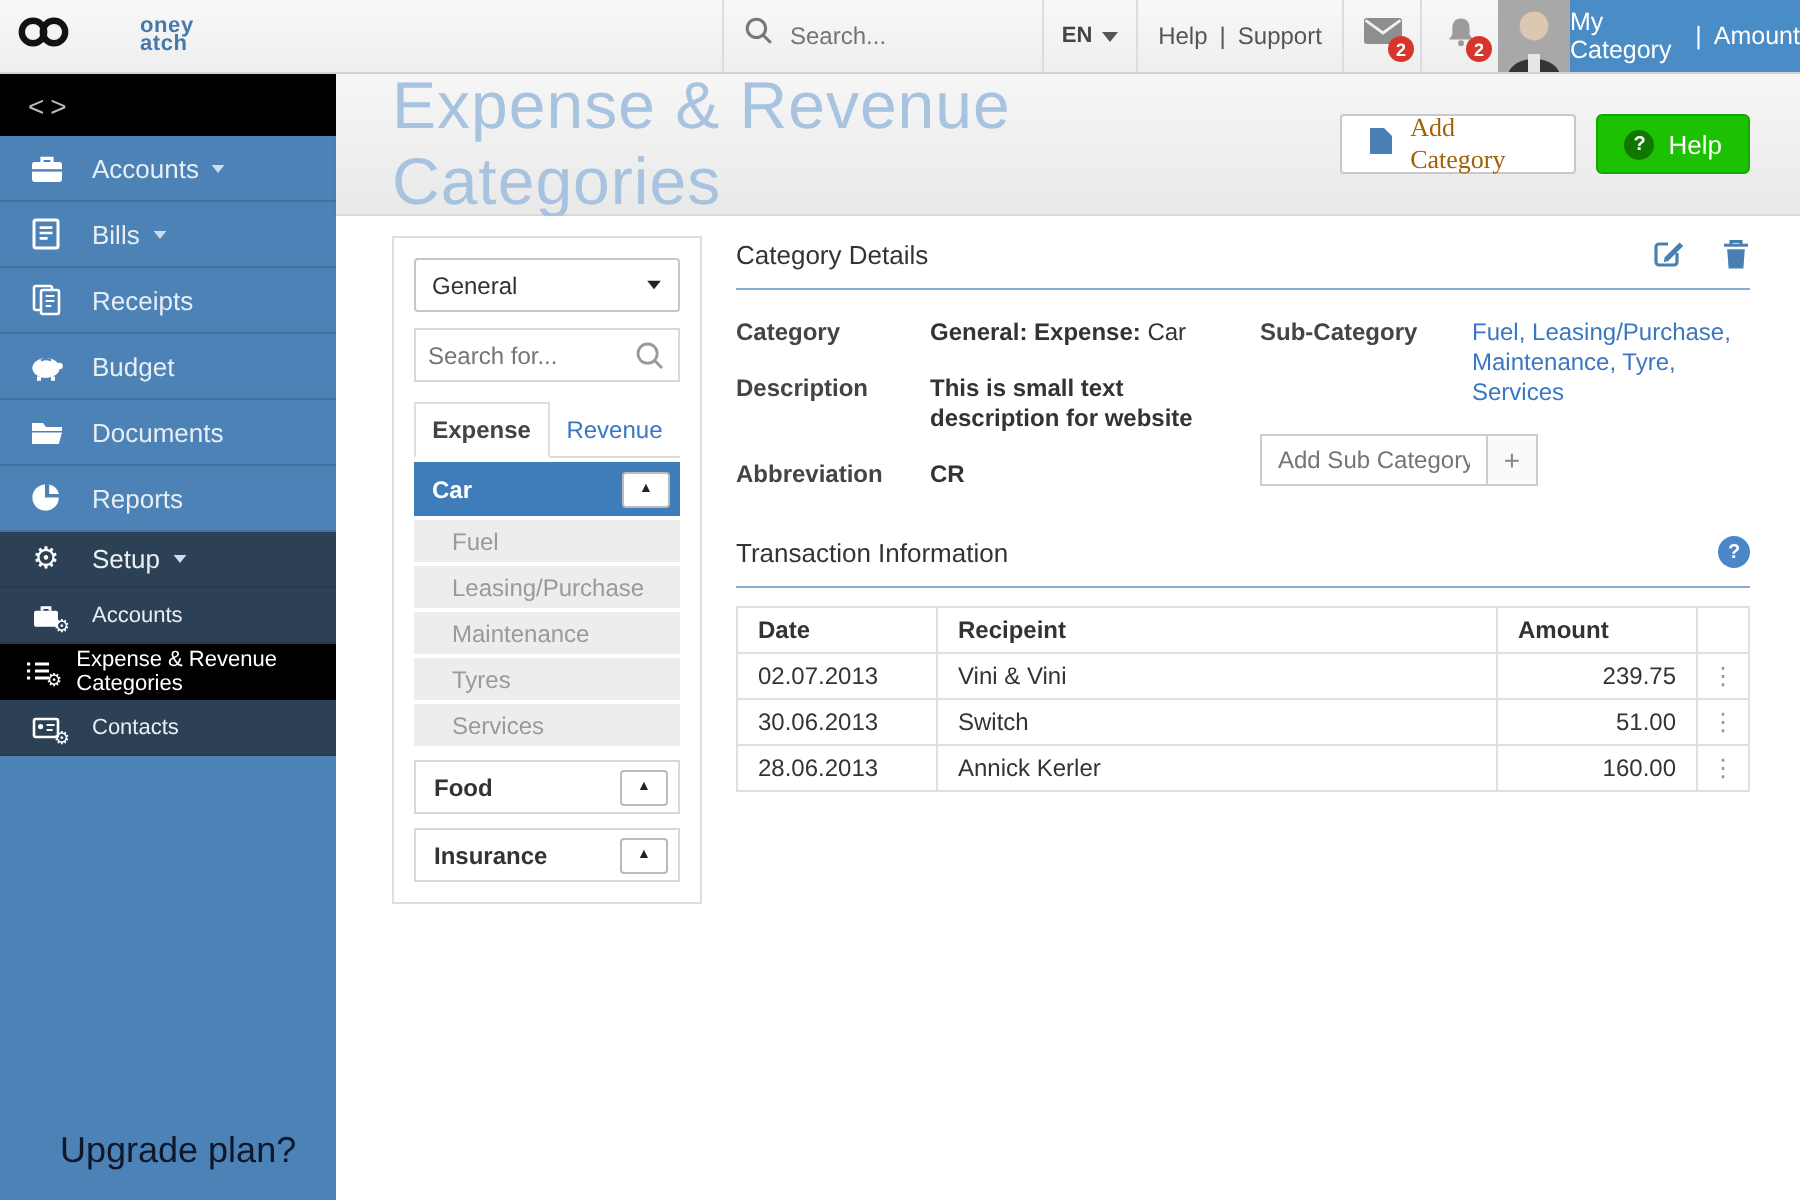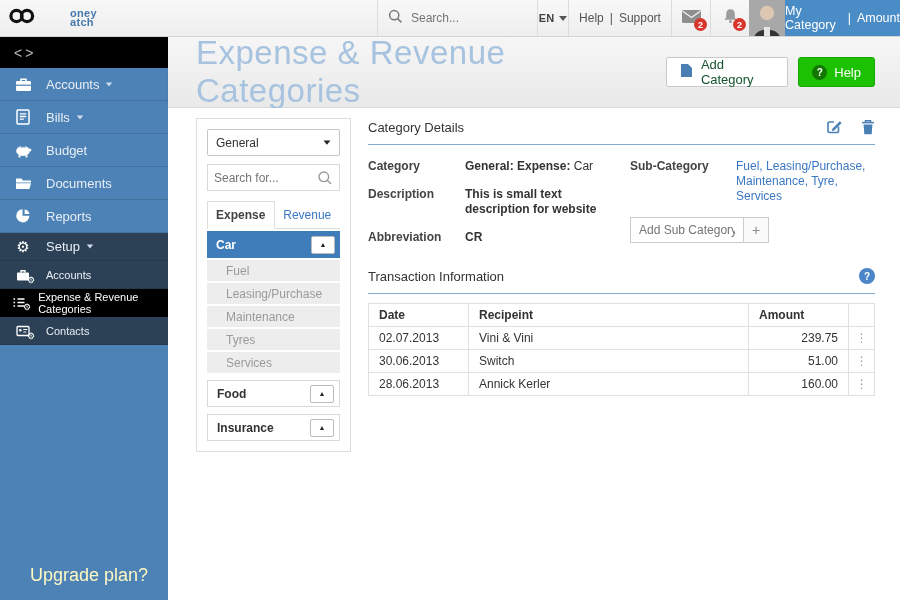--- a/index.html
+++ b/index.html
@@ -6,21 +6,21 @@
   html,body { width: 900px; height: 600px; overflow: hidden; font-family: "Liberation Sans", sans-serif; background:#fff; }
 
   
   .topbar { position:absolute; top:0; left:0; width:900px; height:37px;
     background:linear-gradient(#f8f8f8,#eeeeee); border-bottom:1px solid #d4d4d4;
     display:flex; align-items:stretch; z-index:20; }
   .logo { width:200px; display:flex; align-items:center; padding-left:9px;gap:37px; }
   .logo-text { margin-left:-3px; font-size:11px; font-weight:bold; color:#4579ad; line-height:9px; letter-spacing:.3px; }
   .tb-search { margin-left:auto; width:160px; border-left:1px solid #dcdcdc; display:flex; align-items:center; padding:0 10px; }
   .tb-search input { border:0; outline:0; background:transparent; font-size:12px; color:#555; width:110px; margin-left:8px; font-family:"Liberation Sans",sans-serif; }
-  .tb-lang { width:32px; border-left:1px solid #dcdcdc; border-right:1px solid #dcdcdc; display:flex; align-items:center; justify-content:center; gap:5px; font-size:11px; font-weight:bold; color:#444; cursor:pointer; }
+  .tb-lang { width:48px; border-left:1px solid #dcdcdc; border-right:1px solid #dcdcdc; display:flex; align-items:center; justify-content:center; gap:5px; font-size:11px; font-weight:bold; color:#444; cursor:pointer; }
   .tb-links { width:102px; display:flex; align-items:center; justify-content:center; gap:6px; font-size:12px; color:#555; }
   .tb-links span { cursor:pointer; }
   .tb-iconcell { width:39px; border-left:1px solid #dcdcdc; display:flex; align-items:center; justify-content:center; position:relative; cursor:pointer; }
   .tb-iconcell:first-of-type { border-left:0; }
   .badge { position:absolute; bottom:5px; right:3px; min-width:13px; height:13px; border-radius:7px; background:#d8352c; color:#fff; font-size:9px; font-weight:bold; display:flex; align-items:center; justify-content:center; padding:0 3px; }
   .tb-avatar { width:36px; overflow:hidden; cursor:pointer; }
   .tb-profile { width:115px; background:#4a8cc6; color:#fff; font-size:12.5px; display:flex; align-items:center; justify-content:center; gap:6px; }
   .tb-profile span { cursor:pointer; }
   .tri-down { width:0; height:0; border-left:4px solid transparent; border-right:4px solid transparent; border-top:5px solid #555; display:inline-block; }
 
@@ -29,28 +29,28 @@
   .sb-collapse { height:31px; background:#000; color:#bbb; display:flex; align-items:center; padding-left:14px; font-size:14px; letter-spacing:3px; cursor:pointer; }
   .sb-item { height:33px; display:flex; align-items:center; border-bottom:1px solid rgba(0,0,0,.12); color:#e8eef5; font-size:13px; cursor:pointer; }
   .sb-item .sb-ico { width:46px; display:flex; justify-content:center; align-items:center; }
   .sb-item.dark { background:#2d4156; height:28px; }
   .sb-item.sub { background:#2d4156; height:28px; font-size:11px; }
   .sb-item.active { background:#000; color:#fff; }
   .sb-item .tri-down { margin-left:6px; border-top-color:#cfdcea; transform:scale(.8); }
   .gear-glyph { font-size:15px; color:#fff; line-height:1; }
   .mini-gear { position:absolute; font-size:9px; color:#fff; right:-5px; bottom:-4px; line-height:1; }
   .ico-wrap { position:relative; display:inline-flex; }
-  .sb-upgrade { position:absolute; bottom:14px; left:30px; color:#fef9c3; font-size:18px; font-weight:300; cursor:pointer; }
+  .sb-upgrade { position:absolute; bottom:14px; left:30px; color:#0f172a; font-size:18px; font-weight:300; cursor:pointer; }
 
   
   .main { position:absolute; left:168px; top:37px; width:732px; height:563px; }
   .banner { height:71px; background:linear-gradient(#f6f6f6,#e9e9e9); border-bottom:1px solid #d8d8d8; box-shadow:0 1px 2px rgba(0,0,0,.06); display:flex; align-items:center; padding:0 25px 0 28px; }
   .page-title { font-size:33px; font-weight:300; color:#a7c3df; letter-spacing:.5px; }
   .banner-btns { margin-left:auto; display:flex; gap:10px; align-items:center; }
-  .btn-addcat { height:30px; background:#fff; border:1px solid #c9c9c9; border-radius:2px; display:flex; align-items:center; gap:8px; padding:0 13px; font-size:13px; color:#14532d; cursor:pointer; }
+  .btn-addcat { height:30px; background:#fff; border:1px solid #c9c9c9; border-radius:2px; display:flex; align-items:center; gap:8px; padding:0 13px; font-size:13px; color:#a16207; cursor:pointer;font-family:Liberation Serif, serif; }
   .btn-help { height:30px; background:#1cc101; border:1px solid #15a800; border-radius:3px; display:flex; align-items:center; gap:7px; padding:0 13px; font-size:13px; color:#fff; cursor:pointer; }
   .qmark { width:15px; height:15px; border-radius:50%; background:rgba(0,0,0,.38); color:#fff; font-size:10px; font-weight:bold; display:flex; align-items:center; justify-content:center; }
   .content { position:relative; height:491px; background:#fff; }
 
   
   .fpanel { position:absolute; left:28px; top:10px; width:155px; border:1px solid #ddd; background:#fff; padding:10px; }
   .fselect { height:27px; border:1px solid #c6c6c6; border-radius:2px; display:flex; align-items:center; padding:0 8px; font-size:12px; color:#333; margin-bottom:8px; cursor:pointer; }
   .fselect .tri-down { margin-left:auto; border-top-color:#222; transform:scale(.85); }
   .fsearch { height:27px; border:1px solid #d9d9d9; display:flex; align-items:center; padding:0 6px; margin-bottom:10px;justify-content:space-between; }
   .fsearch input { border:0; outline:0; width:98px; font-size:12px; color:#666; font-family:"Liberation Sans",sans-serif; }
@@ -194,20 +194,30 @@
     <span class="sb-ico">
       <svg width="14" height="16">
           <rect x="1" y="1" width="12" height="14" rx="1" fill="none" stroke="#fff" stroke-width="1.5"></rect>
           <path d="M3.8 4.8h6.4M3.8 7.5h6.4M3.8 10.2h4" stroke="#fff" stroke-width="1.3"></path>
         </svg>
     </span>
     <span>Bills</span>
     <span class="tri-down"></span>
   </div>
 
+  <div class="sb-item">
+    <span class="sb-ico">
+      <svg width="15" height="16">
+          <rect x="1" y="1" width="9" height="12" rx="1" fill="none" stroke="#fff" stroke-width="1.3"></rect>
+          <rect x="4.5" y="3" width="9" height="12" rx="1" fill="#4d82b6" stroke="#fff" stroke-width="1.3"></rect>
+          <path d="M6.8 6h4.4M6.8 8.5h4.4M6.8 11h2.8" stroke="#fff" stroke-width="1.1"></path>
+        </svg>
+    </span>
+    <span>Receipts</span>
+  </div>
 
   <div class="sb-item">
     <span class="sb-ico">
       <svg width="17" height="15">
           <ellipse cx="8" cy="8" rx="6.8" ry="5" fill="#fff"></ellipse>
           <circle cx="14.8" cy="7" r="1.6" fill="#fff"></circle>
           <rect x="3.5" y="12.2" width="2" height="2.2" fill="#fff"></rect>
           <rect x="10.5" y="12.2" width="2" height="2.2" fill="#fff"></rect>
           <path d="M5.5 4.2q2.5-1.2 5 0" stroke="#4d82b6" stroke-width="1.1" fill="none"></path>
         </svg>

